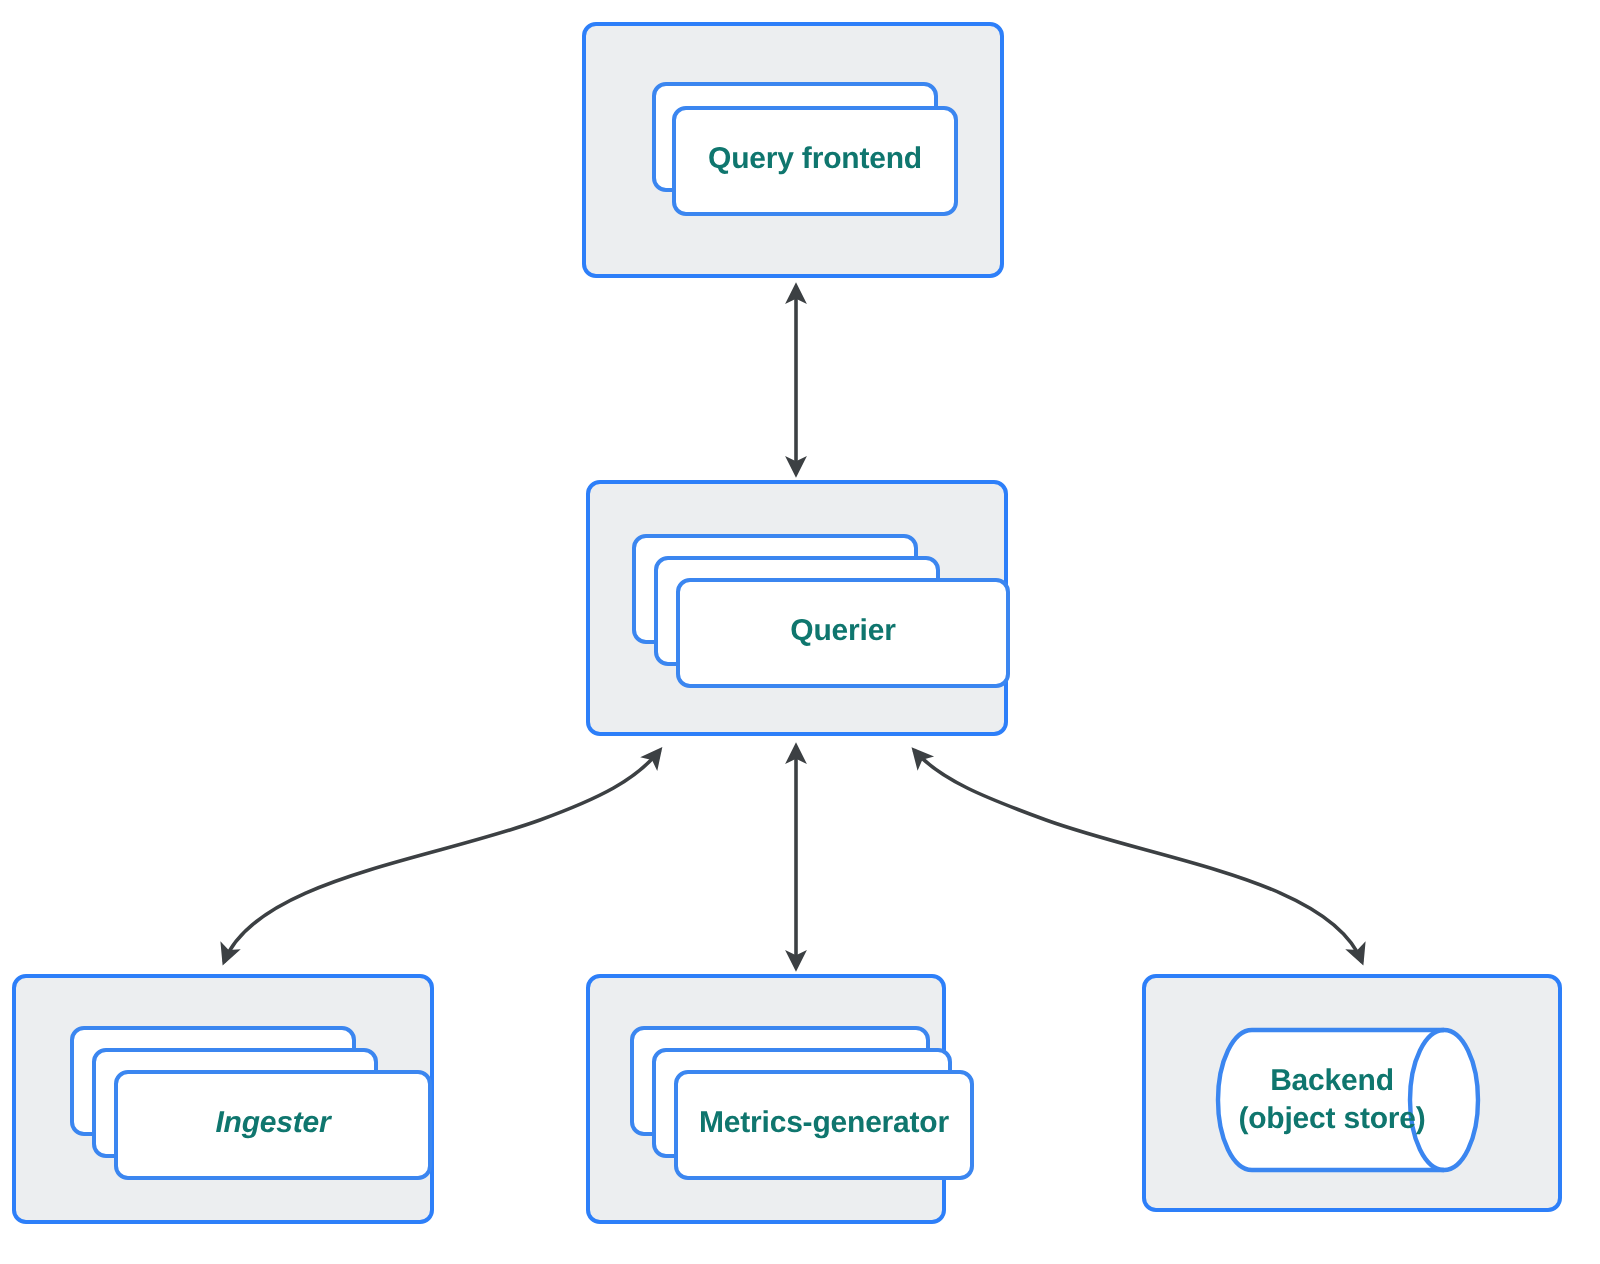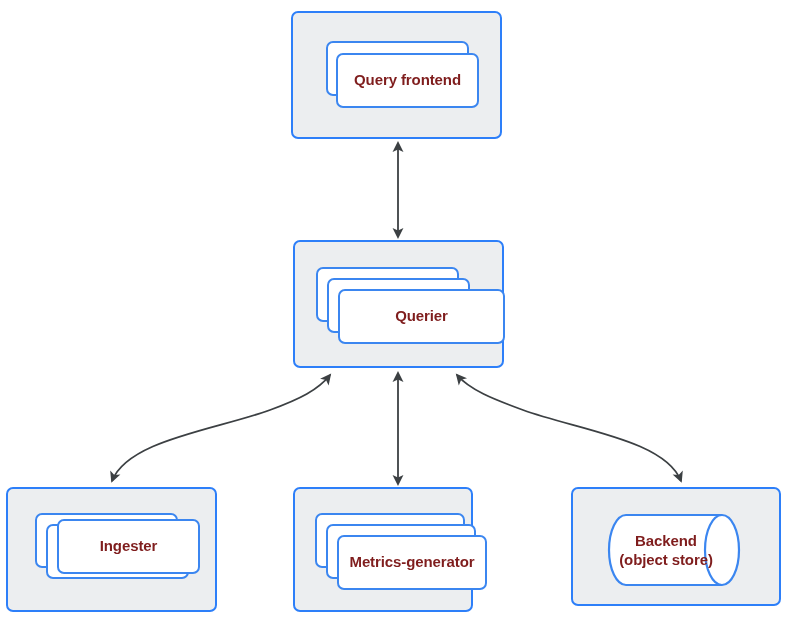--- a/index.html
+++ b/index.html
@@ -49,21 +49,21 @@
   }
   .card-front {
     display: flex;
     align-items: center;
     justify-content: center;
     text-align: center;
   }
   .node-label {
     font-size: 15px;
     font-weight: bold;
-    color: #7f1d1d;
+    color: #0f766e;
     line-height: 1.25;
     letter-spacing: -0.1px;
     white-space: pre-line;
   }
   .cyl-wrap {
     position: absolute;
   }
   .cyl-svg {
     position: absolute;
     left: 0;
@@ -125,21 +125,21 @@
       <div class="card card-front" style="left:43px; top:47px; width:167px; height:55px;">
         <span class="node-label">Querier</span>
       </div>
     </div>
   </div>
 
   <div class="group-box" style="left:6px; top:487px; width:211px; height:125px;">
     <div class="stack">
       <div class="card" style="left:27px; top:24px; width:143px; height:55px;"></div>
       <div class="card" style="left:38px; top:35px; width:143px; height:55px;"></div>
-      <div class="card card-front" style="left:49px; top:30px; width:143px; height:55px;">
+      <div class="card card-front" style="left:49px; top:46px; width:159px; height:55px;font-style:italic;">
         <span class="node-label">Ingester</span>
       </div>
     </div>
   </div>
 
   <div class="group-box" style="left:293px; top:487px; width:180px; height:125px;">
     <div class="stack">
       <div class="card" style="left:20px; top:24px; width:150px; height:55px;"></div>
       <div class="card" style="left:31px; top:35px; width:150px; height:55px;"></div>
       <div class="card card-front" style="left:42px; top:46px; width:150px; height:55px;">

